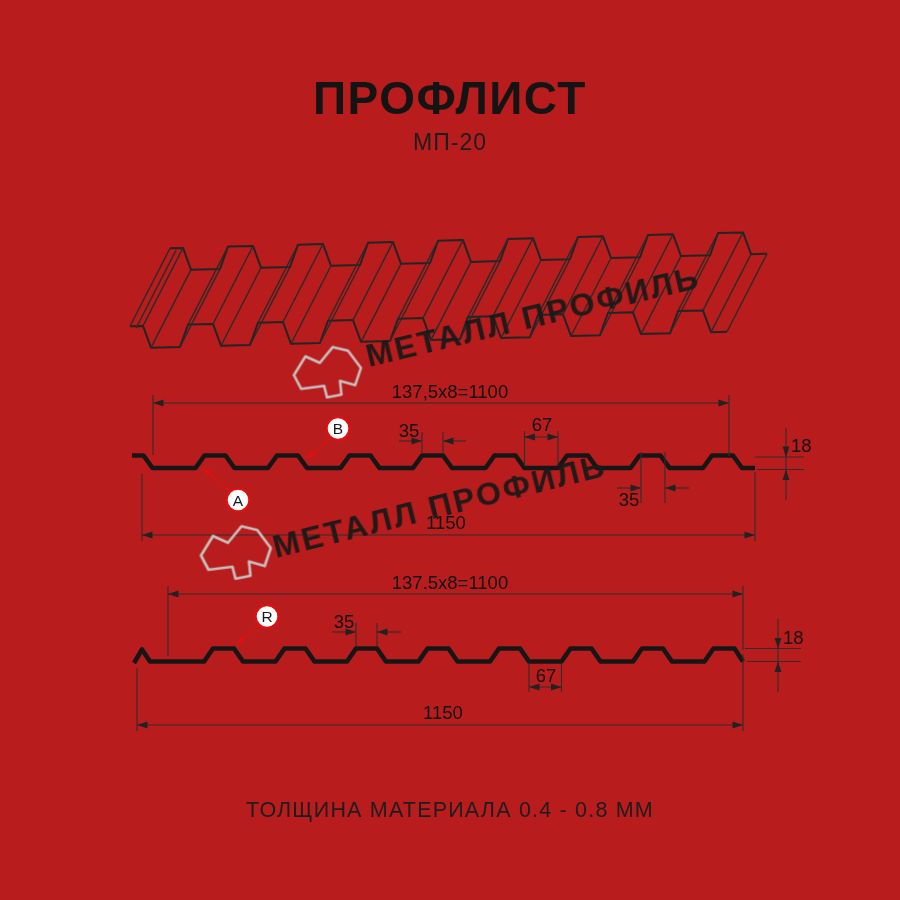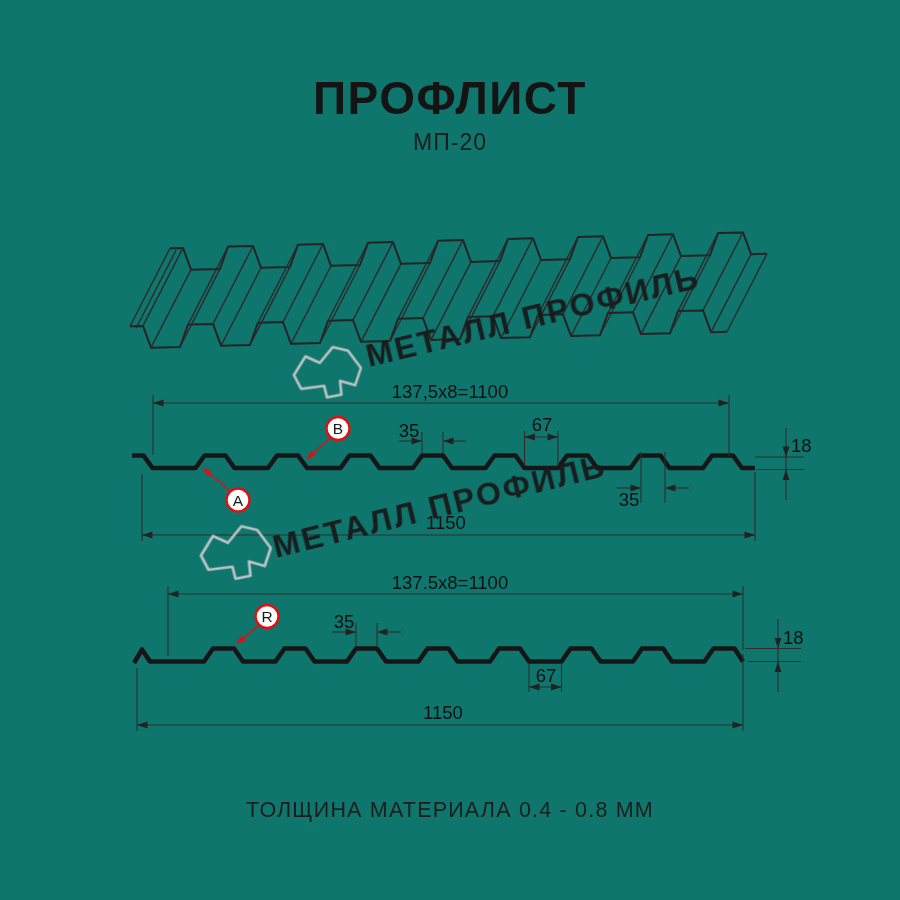--- a/index.html
+++ b/index.html
@@ -1,16 +1,16 @@
 <!DOCTYPE html>
 <html><head>
 <meta charset="utf-8">
 <style>
   html,body{margin:0;padding:0;background:#ffffff;}
-  .page{width:900px;height:900px;background:#0f766e;position:relative;overflow:hidden;}
+  .page{width:900px;height:900px;background:#b91c1c;position:relative;overflow:hidden;}
   svg text{font-family:"Liberation Sans","DejaVu Sans",sans-serif;fill:#1a1a1a;}
   .title-main{font-size:46px;font-weight:800;letter-spacing:1.5px;fill:#141414;}
   .title-model{font-size:23px;font-weight:500;fill:#1d1d1d;letter-spacing:1px;}
   .footer-note{font-size:21.5px;font-weight:500;letter-spacing:1.2px;fill:#1d1d1d;}
   .dim{font-size:18.5px;fill:#111;}
   .wm-text{font-size:32px;font-weight:700;letter-spacing:2.5px;}
   .callout-letter{font-size:15.5px;font-weight:500;}
   .thin{stroke:#2e2e2e;stroke-width:1.1;fill:none;}
   .profile{stroke:#161616;stroke-width:4.6;fill:none;stroke-linejoin:round;}
   .red-line{stroke-width:1.6;fill:none;}

